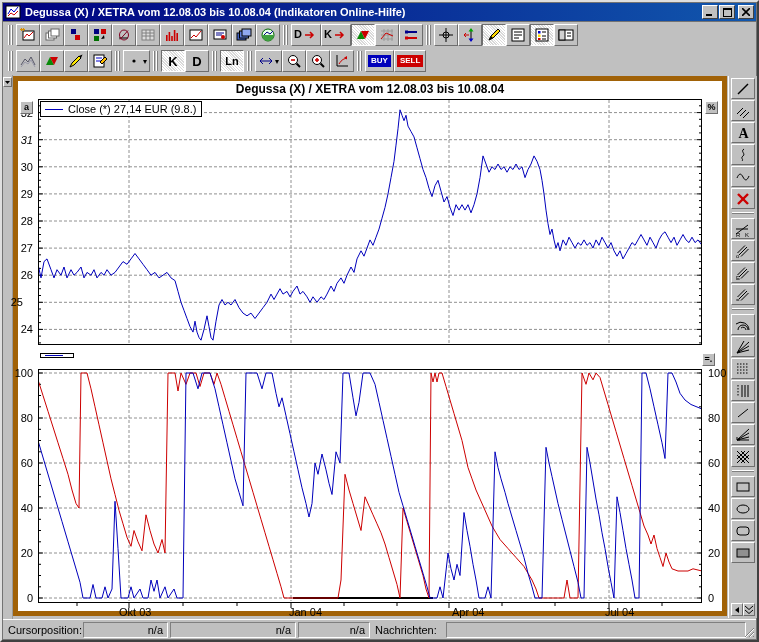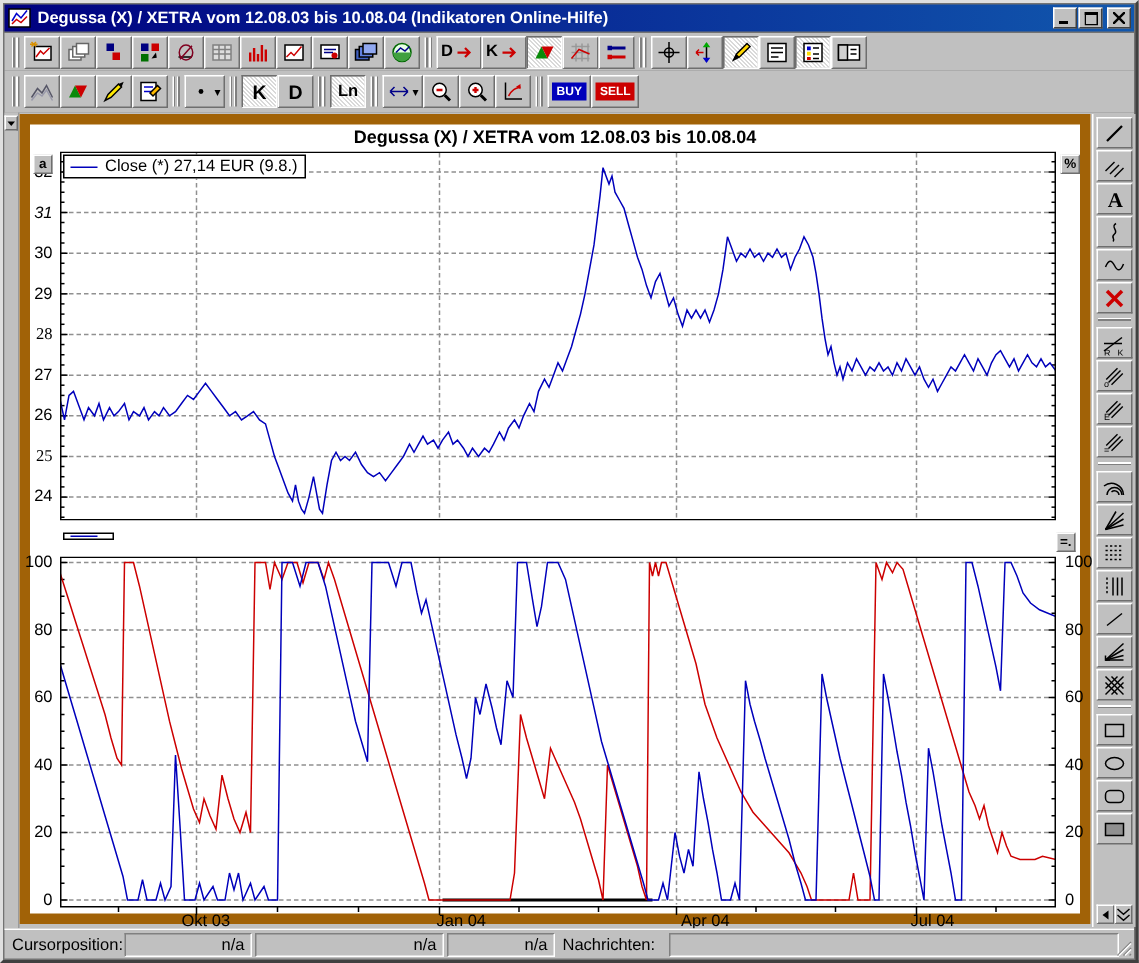--- a/index.html
+++ b/index.html
@@ -31,21 +31,21 @@
   .badge.buy { background:#0000bb; }
   .badge.sell { background:#cc0000; }
   .grip { width:5px; height:20px; margin:0 3px;
     background:linear-gradient(90deg,#fff 0 1px,#808080 1px 2px,#c0c0c0 2px 3px,#fff 3px 4px,#808080 4px 5px); }
   .main { position:absolute; top:73px; left:1px; right:1px; bottom:21px; background:#c0c0c0; }
   .leftstrip { position:absolute; left:0; top:0; bottom:0; width:10px; background:#c0c0c0;
     border-right:1px solid #9a9a9a; }
   .leftstrip button { position:absolute; top:2px; left:0; width:9px; height:10px;
     background:#c0c0c0; border:1px solid; border-color:#fff #6e6e6e #6e6e6e #fff; padding:0; }
   .chartpanel { position:absolute; left:10px; top:1px; width:714px; height:540px;
-    background:#fff; border:7px solid #a16207; }
+    background:#fff; border:5px solid #a16207; }
   .chart-title { position:absolute; top:1px; left:0; width:100%; text-align:center;
     font-weight:bold; font-size:12px; }
   .plot { position:absolute; left:20px; }
   #priceChart { top:18px; }
   #aroonChart { top:288px; }
   .ylabels { position:absolute; width:18px; text-align:right; }
   .ylabels div, .yrlabels div { position:absolute; height:12px; line-height:12px; font-size:11px; }
   .yrlabels { position:absolute; left:686px; width:28px; text-align:left; }
   .axisbtn { position:absolute; background:#c0c0c0; border:1px solid;
     border-color:#fff #6e6e6e #6e6e6e #fff; font-size:9px; font-weight:bold;
@@ -475,24 +475,24 @@
           <line x1="0" y1="6.8" x2="3" y2="6.8" stroke="#000"></line>
           <line x1="661" y1="6.8" x2="664" y2="6.8" stroke="#000"></line>
           <polyline fill="none" stroke="#0000bb" stroke-width="1" points="0.0,165.3 3.0,178.9 6.0,162.6 9.0,159.9 13.0,170.7 16.0,178.9 19.0,170.7 23.0,176.2 26.0,168.0 29.0,178.9 33.0,170.7 36.0,176.2 39.0,173.4 43.0,168.0 46.0,178.9 49.0,173.4 53.0,176.2 56.0,170.7 59.0,178.9 63.0,173.4 66.0,176.2 69.0,170.7 73.0,176.2 77.0,173.4 81.0,168.0 85.0,162.6 89.0,165.3 93.0,159.9 97.0,154.5 101.0,159.9 105.0,165.3 109.0,170.7 113.0,176.2 117.0,173.4 121.0,178.9 125.0,176.2 129.0,173.4 133.0,178.9 137.0,181.6 140.0,192.4 143.0,203.3 146.0,211.4 149.0,219.5 152.0,227.6 155.0,233.1 157.0,222.2 159.0,233.1 161.0,238.5 163.0,241.2 166.0,230.4 169.0,216.8 171.0,227.6 173.0,238.5 175.0,241.2 178.0,222.2 181.0,206.0 184.0,200.5 187.0,206.0 190.0,203.3 193.0,206.0 197.0,200.5 201.0,208.7 205.0,214.1 209.0,216.8 213.0,214.1 217.0,219.5 221.0,214.1 225.0,208.7 229.0,203.3 233.0,195.1 236.0,200.5 239.0,195.1 242.0,189.7 245.0,195.1 249.0,192.4 252.0,197.8 255.0,192.4 259.0,187.0 262.0,195.1 265.0,192.4 269.0,197.8 272.0,203.3 275.0,197.8 279.0,203.3 283.0,197.8 286.0,200.5 289.0,195.1 293.0,187.0 296.0,192.4 299.0,184.3 303.0,178.9 306.0,184.3 309.0,176.2 313.0,168.0 316.0,173.4 319.0,159.9 323.0,151.8 326.0,157.2 329.0,149.1 332.0,140.9 335.0,146.3 338.0,138.2 341.0,130.1 344.0,119.2 347.0,108.4 350.0,94.9 353.0,78.6 356.0,62.3 358.0,46.1 360.0,29.8 362.0,10.8 364.0,16.3 366.0,21.7 368.0,16.3 370.0,27.1 373.0,32.5 376.0,37.9 379.0,48.8 382.0,59.6 385.0,70.5 388.0,78.6 391.0,89.4 394.0,97.6 397.0,86.7 400.0,81.3 403.0,92.1 406.0,103.0 409.0,97.6 412.0,108.4 415.0,116.5 418.0,105.7 421.0,111.1 424.0,105.7 427.0,111.1 430.0,105.7 433.0,113.8 436.0,105.7 439.0,94.9 442.0,78.6 445.0,56.9 448.0,65.0 451.0,73.2 454.0,67.8 457.0,70.5 460.0,65.0 463.0,70.5 466.0,67.8 469.0,73.2 472.0,67.8 475.0,70.5 478.0,65.0 481.0,70.5 484.0,67.8 487.0,78.6 490.0,70.5 493.0,65.0 496.0,56.9 499.0,62.3 502.0,70.5 504.0,81.3 506.0,94.9 508.0,111.1 510.0,124.7 512.0,135.5 514.0,130.1 516.0,140.9 518.0,149.1 520.0,143.6 522.0,151.8 525.0,140.9 528.0,146.3 531.0,138.2 534.0,143.6 537.0,149.1 540.0,143.6 543.0,146.3 546.0,140.9 549.0,146.3 552.0,143.6 555.0,149.1 558.0,140.9 561.0,146.3 564.0,138.2 567.0,143.6 570.0,149.1 573.0,143.6 576.0,151.8 579.0,157.2 582.0,151.8 585.0,159.9 588.0,154.5 591.0,149.1 594.0,143.6 597.0,146.3 600.0,140.9 603.0,135.5 606.0,140.9 609.0,146.3 612.0,138.2 615.0,143.6 618.0,149.1 621.0,140.9 624.0,135.5 627.0,132.8 630.0,138.2 633.0,143.6 636.0,138.2 639.0,146.3 642.0,140.9 645.0,135.5 648.0,140.9 651.0,143.6 654.0,138.2 657.0,143.6 660.0,140.9 664.0,146.3"></polyline>
           <rect x="0.5" y="0.5" width="663" height="245" fill="none" stroke="#000"></rect>
         </svg>
       <div class="ylabels" id="priceLeft" style="left:0; top:18px; height:246px;">
           <div style="top:8px; right:3px;">32</div>
           <div style="top:35px; right:3px;font-style:italic;">31</div>
           <div style="top:62px; right:3px;">30</div>
           <div style="top:89px; right:3px;">29</div>
-          <div style="top:116px; right:3px;font-family:Liberation Serif, serif;">28</div>
+          <div style="top:116px; right:3px;">28</div>
           <div style="top:143px; right:3px;">27</div>
           <div style="top:170px; right:3px;">26</div>
-          <div style="top:197px; right:3px;font-family:Liberation Serif, serif;">25</div>
+          <div style="top:197px; right:13px;">25</div>
           <div style="top:224px; right:3px;">24</div>
         </div>
       <button class="axisbtn" style="left:2px; top:20px;">a</button>
       <button class="axisbtn" style="left:687px; top:20px;">%</button>
       <div class="legendbox" style="left:22px; top:20px;">
         <span class="sw"></span>
         <span>Close (*) 27,14 EUR (9.8.)</span>
       </div>
 
       <svg id="aroonChart" class="plot" width="664" height="240">

